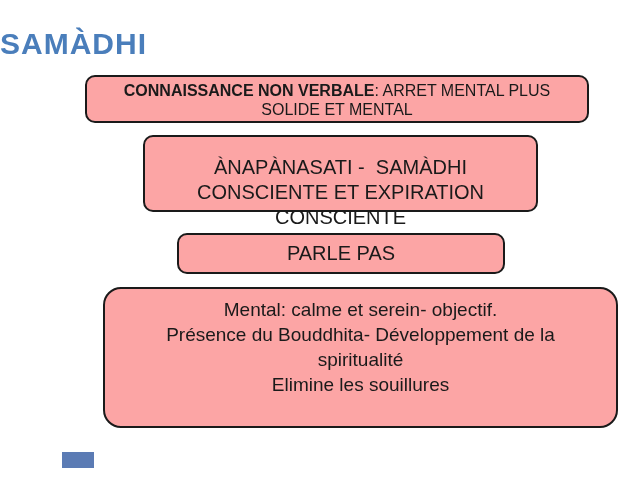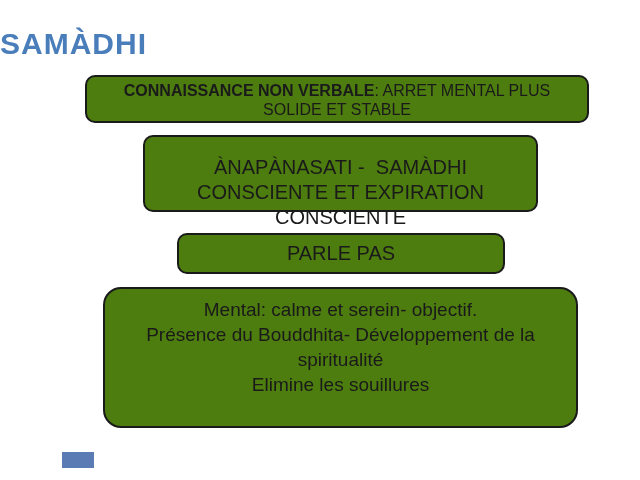--- a/index.html
+++ b/index.html
@@ -19,21 +19,21 @@
     text-align: left;
     font-size: 30px;
     font-weight: bold;
     letter-spacing: 1px;
     color: #4A7EBB;
   }
 
   .tbox {
     position: absolute;
     border: 2px solid #1a1a1a;
-    background: #4d7c0f;
+    background: #fca5a5;
     box-sizing: border-box;
     text-align: center;
   }
 
   .box-connaissance {
     left: 85px; top: 75px; width: 504px; height: 48px;
     border-radius: 10px;
     font-size: 16px; line-height: 19px;
     padding-top: 4px;
   }
@@ -47,42 +47,42 @@
   }
   .box-anapanasati .line { white-space: pre-wrap; }
 
   .box-parle-pas {
     left: 177px; top: 233px; width: 328px; height: 41px;
     border-radius: 10px;
     font-size: 20px; line-height: 37px;
   }
 
   .box-mental {
-    left: 103px; top: 287px; width: 475px; height: 141px;
+    left: 103px; top: 287px; width: 515px; height: 141px;
     border-radius: 18px;
     font-size: 19px; line-height: 25px;
     padding-top: 8px;
   }
 
   .footer-marker {
     position: absolute;
     left: 62px; top: 452px; width: 32px; height: 16px;
     background: #5B7BB4;
   }
 </style>
 </head>
 <body>
 
 <div class="slide">
 
   <div class="slide-title">SAMÀDHI</div>
 
   <div class="tbox box-connaissance">
     <span class="bold-lead">CONNAISSANCE NON VERBALE</span><span>: ARRET MENTAL PLUS</span><br>
-    <span>SOLIDE ET STABLE</span>
+    <span>SOLIDE ET MENTAL</span>
   </div>
 
   <div class="tbox box-anapanasati">
     <div class="line">ÀNAPÀNASATI -  SAMÀDHI</div>
     <div class="line">CONSCIENTE ET EXPIRATION</div>
     <div class="line">CONSCIENTE</div>
   </div>
 
   <div class="tbox box-parle-pas">
     <span>PARLE PAS</span>

